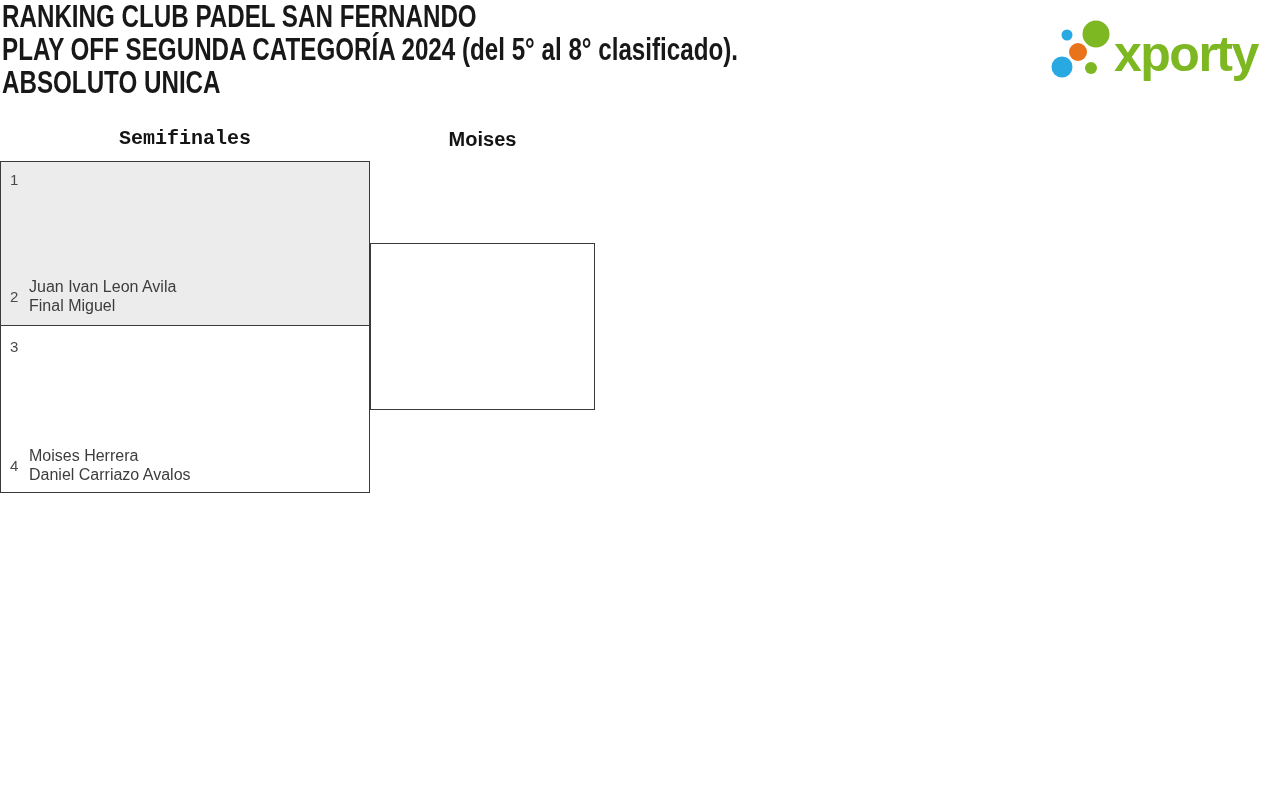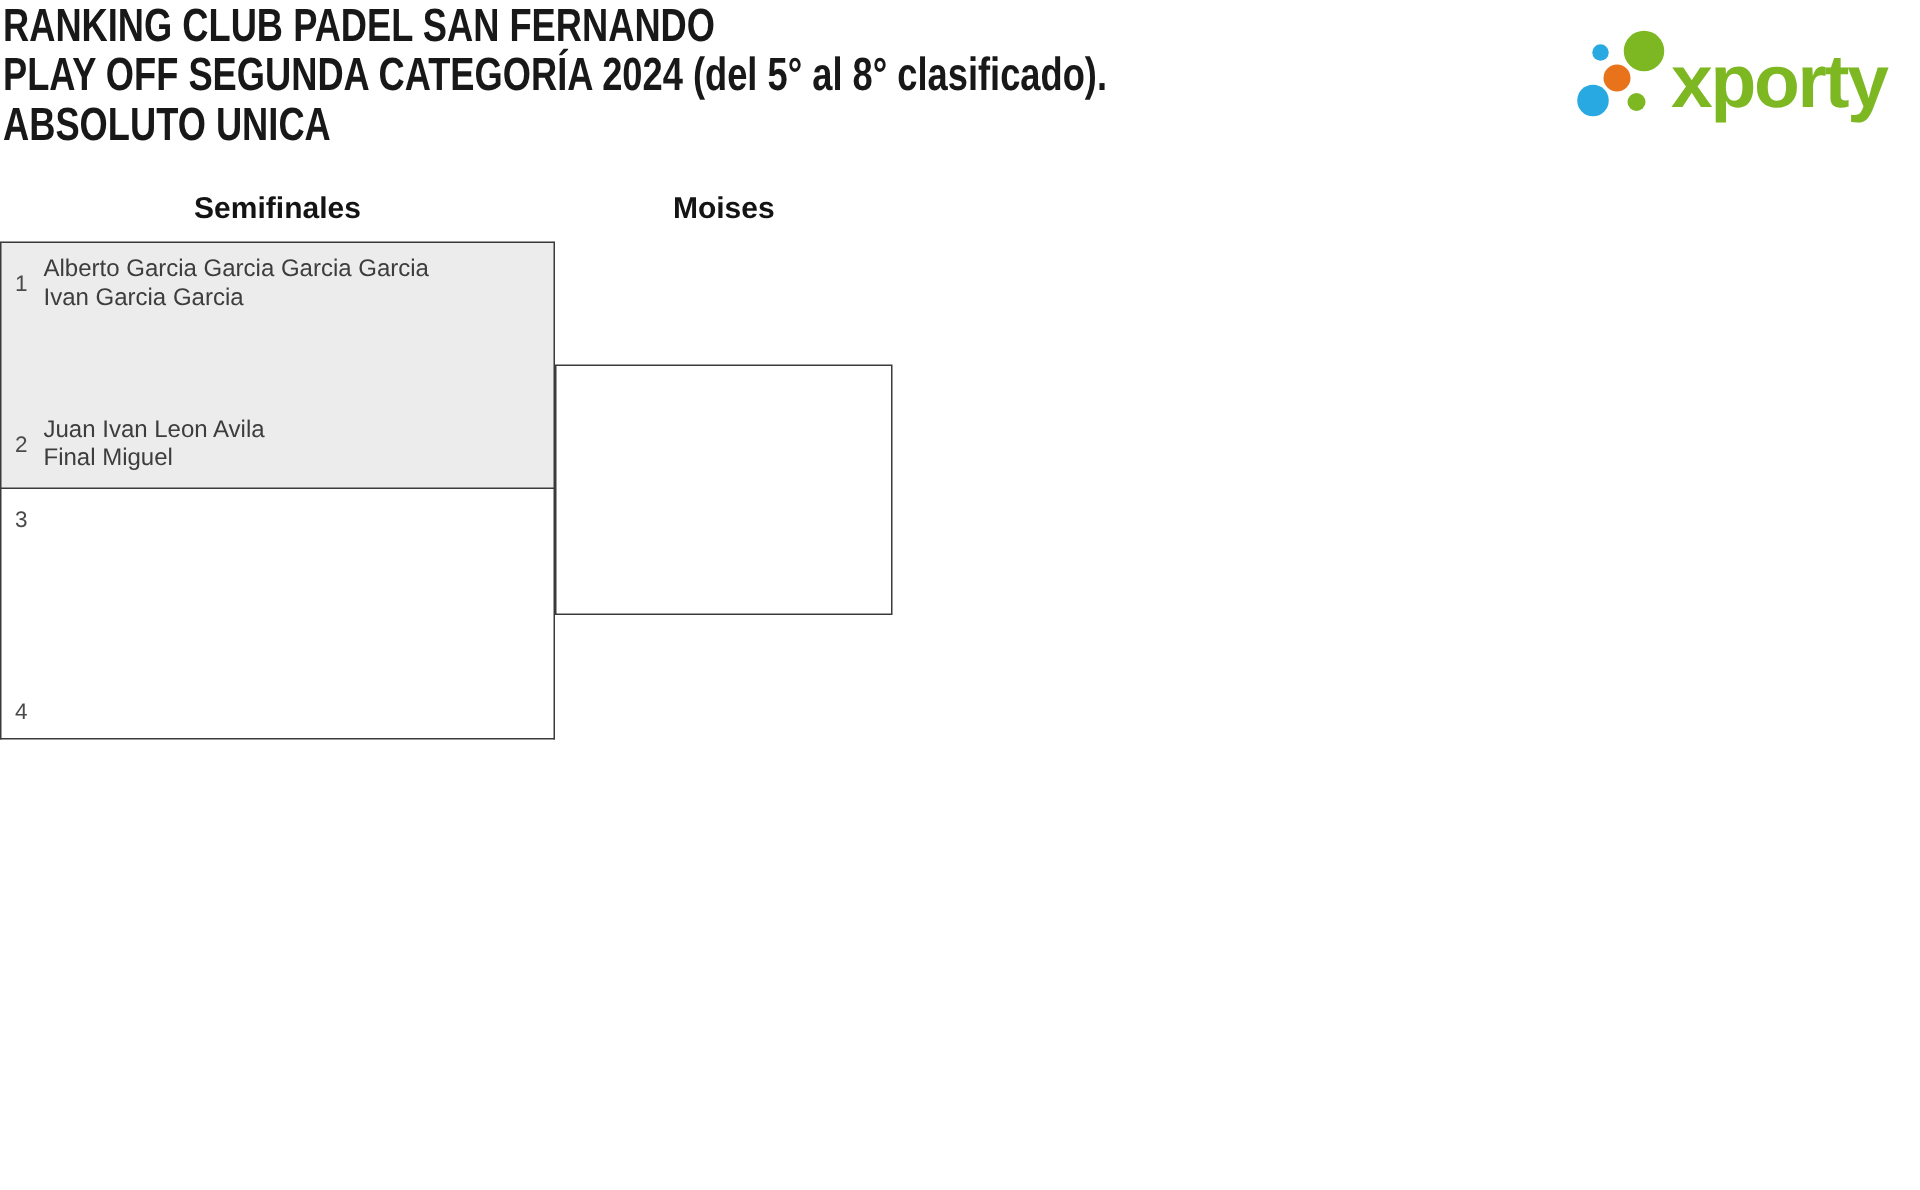--- a/index.html
+++ b/index.html
@@ -48,21 +48,21 @@
   
   .round-header {
     position: absolute;
     top: 128px;
     font-size: 20px;
     font-weight: 700;
     color: #141414;
     text-align: center;
     line-height: 22px;
   }
-  .round-header.semis { left: 0;     width: 370px; }
+  .round-header.semis { left: 0;     width: 370px; font-family: Liberation Mono, monospace; }
   .round-header.final { left: 370px; width: 225px; }
 
   
   .match {
     position: absolute;
     left: 0;
     width: 370px;
     box-sizing: border-box;
     border: 1px solid #3a3a3a;
     display: flex;
@@ -134,36 +134,36 @@
     <text class="logo-wordmark" x="66" y="65" fill="#7db823">xporty</text>
   </svg>
 </div>
 
 <div class="round-header semis">Semifinales</div>
 <div class="round-header final">Moises</div>
 
 <div class="match match-1">
   <div class="team">
     <span class="seed">1</span>
-    <span class="players">
-      <span class="player">Alberto Garcia Garcia Garcia Garcia</span>
-      <span class="player">Ivan Garcia Garcia</span>
-    </span>
   </div>
   <div class="team">
     <span class="seed">2</span>
     <span class="players">
       <span class="player">Juan Ivan Leon Avila</span>
       <span class="player">Final Miguel</span>
     </span>
   </div>
 </div>
 
 <div class="match match-2">
   <div class="team">
     <span class="seed">3</span>
   </div>
   <div class="team">
     <span class="seed">4</span>
+    <span class="players">
+      <span class="player">Moises Herrera</span>
+      <span class="player">Daniel Carriazo Avalos</span>
+    </span>
   </div>
 </div>
 
 <div class="final-box"></div>
 
 </body></html>

